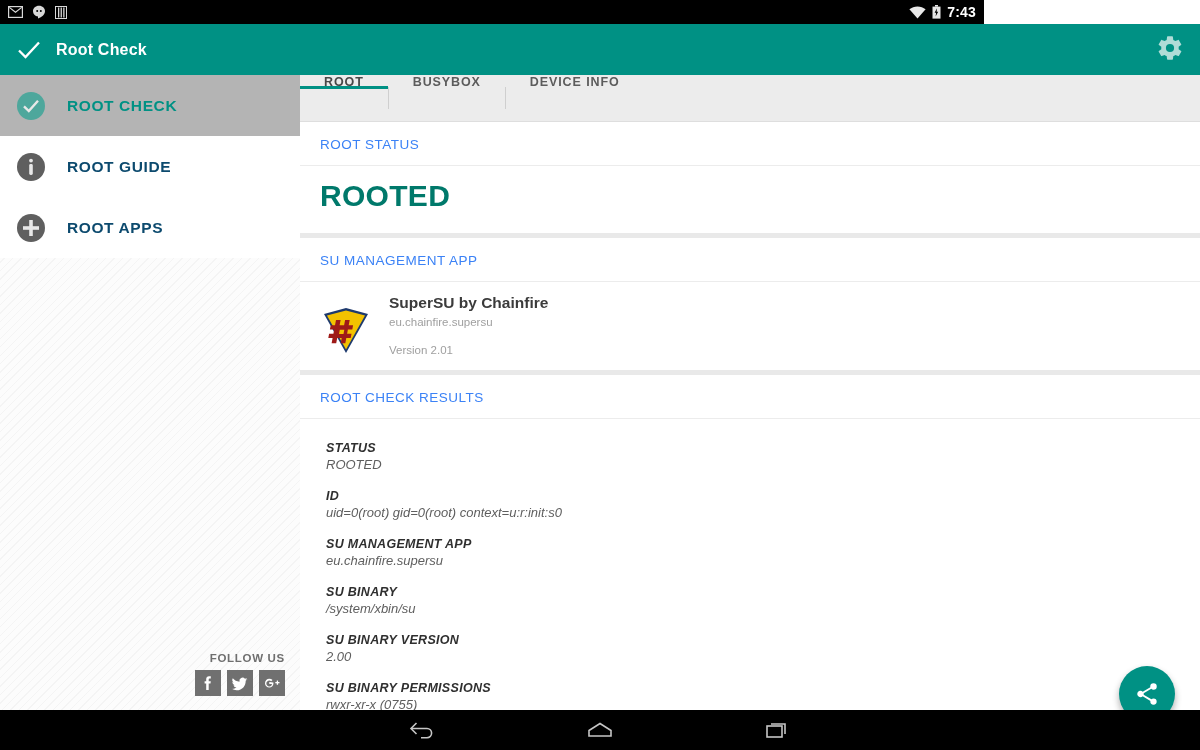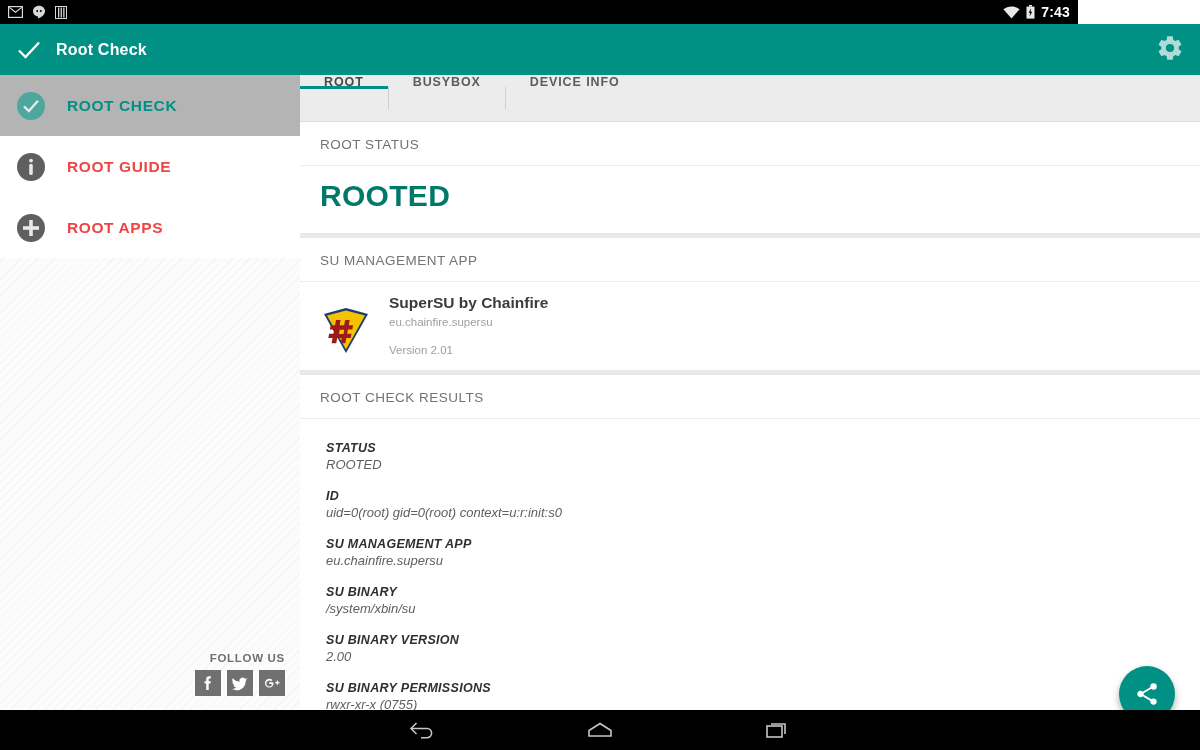--- a/index.html
+++ b/index.html
@@ -5,21 +5,21 @@
   * { box-sizing: border-box; margin: 0; padding: 0; }
   html, body {
     width: 1200px; height: 750px;
     font-family: "Liberation Sans", sans-serif;
     background: #000; overflow: hidden;
   }
   .screen { position: relative; width: 1200px; height: 750px; background: #fff; }
 
   
   .statusbar {
-    position: absolute; top: 0; left: 0; width: 1078px; height: 24px;
+    position: absolute; top: 0; left: 0; width: 984px; height: 24px;
     background: #000; display: flex; align-items: center;
     padding: 0 8px; z-index: 40;
   }
   .sb-left { display: flex; align-items: center; gap: 9px; }
   .sb-right { margin-left: auto; display: flex; align-items: center; gap: 6px; }
   .sb-time { color: #fff; font-size: 14px; font-weight: bold; letter-spacing: .2px; }
   .sb-ic { display: block; }
 
   
   .appbar {
@@ -41,21 +41,21 @@
         rgba(0,0,0,0) 1px, rgba(0,0,0,0) 6px);
   }
   .drawer-top { background: #fff; }
   .drawer-item {
     display: flex; align-items: center; height: 61px; padding-left: 16px; cursor: pointer;
   }
   .drawer-item.selected { background: #b4b4b4; }
   .drawer-item .d-ic { width: 30px; height: 30px; flex: 0 0 30px; }
   .drawer-item .d-label {
     margin-left: 21px; font-size: 15.5px; font-weight: bold;
-    letter-spacing: .6px; color: #ef4444;
+    letter-spacing: .6px; color: #0c4a6e;
   }
   .drawer-item.selected .d-label { color: #009184; }
 
   .follow {
     position: absolute; left: 0; bottom: 14px; width: 300px;
     padding-right: 15px; text-align: right;
   }
   .follow-label {
     font-size: 11.5px; font-weight: bold; color: #6f6f6f;
     letter-spacing: .7px; margin-bottom: 6px;
@@ -82,21 +82,21 @@
   }
   .tab.active { color: #484848; }
   .tab .underline {
     position: absolute; left: 0; right: 0; bottom: 0; height: 3px; background: #009184;
   }
   .tab-div { width: 1px; background: #cfcfcf; margin: 12px 0; align-self: stretch; }
 
   .cards { height: 588px; overflow: hidden; background: #e9e9e9; }
   .card { background: #fff; margin-bottom: 5px; }
   .card-head {
-    padding: 15px 20px 13px; font-size: 13.5px; color: #737373; letter-spacing: .5px;
+    padding: 15px 20px 13px; font-size: 13.5px; color: #3b82f6; letter-spacing: .5px;
   }
   .card-body { border-top: 1px solid #ececec; }
 
   .rooted {
     padding: 13px 20px 20px; font-size: 30px; font-weight: bold;
     color: #00796b; letter-spacing: .3px;
   }
 
   .su-app { display: flex; align-items: flex-end; padding: 12px 20px 14px; cursor: pointer; }
   .su-logo { width: 52px; height: 52px; flex: 0 0 52px; }

